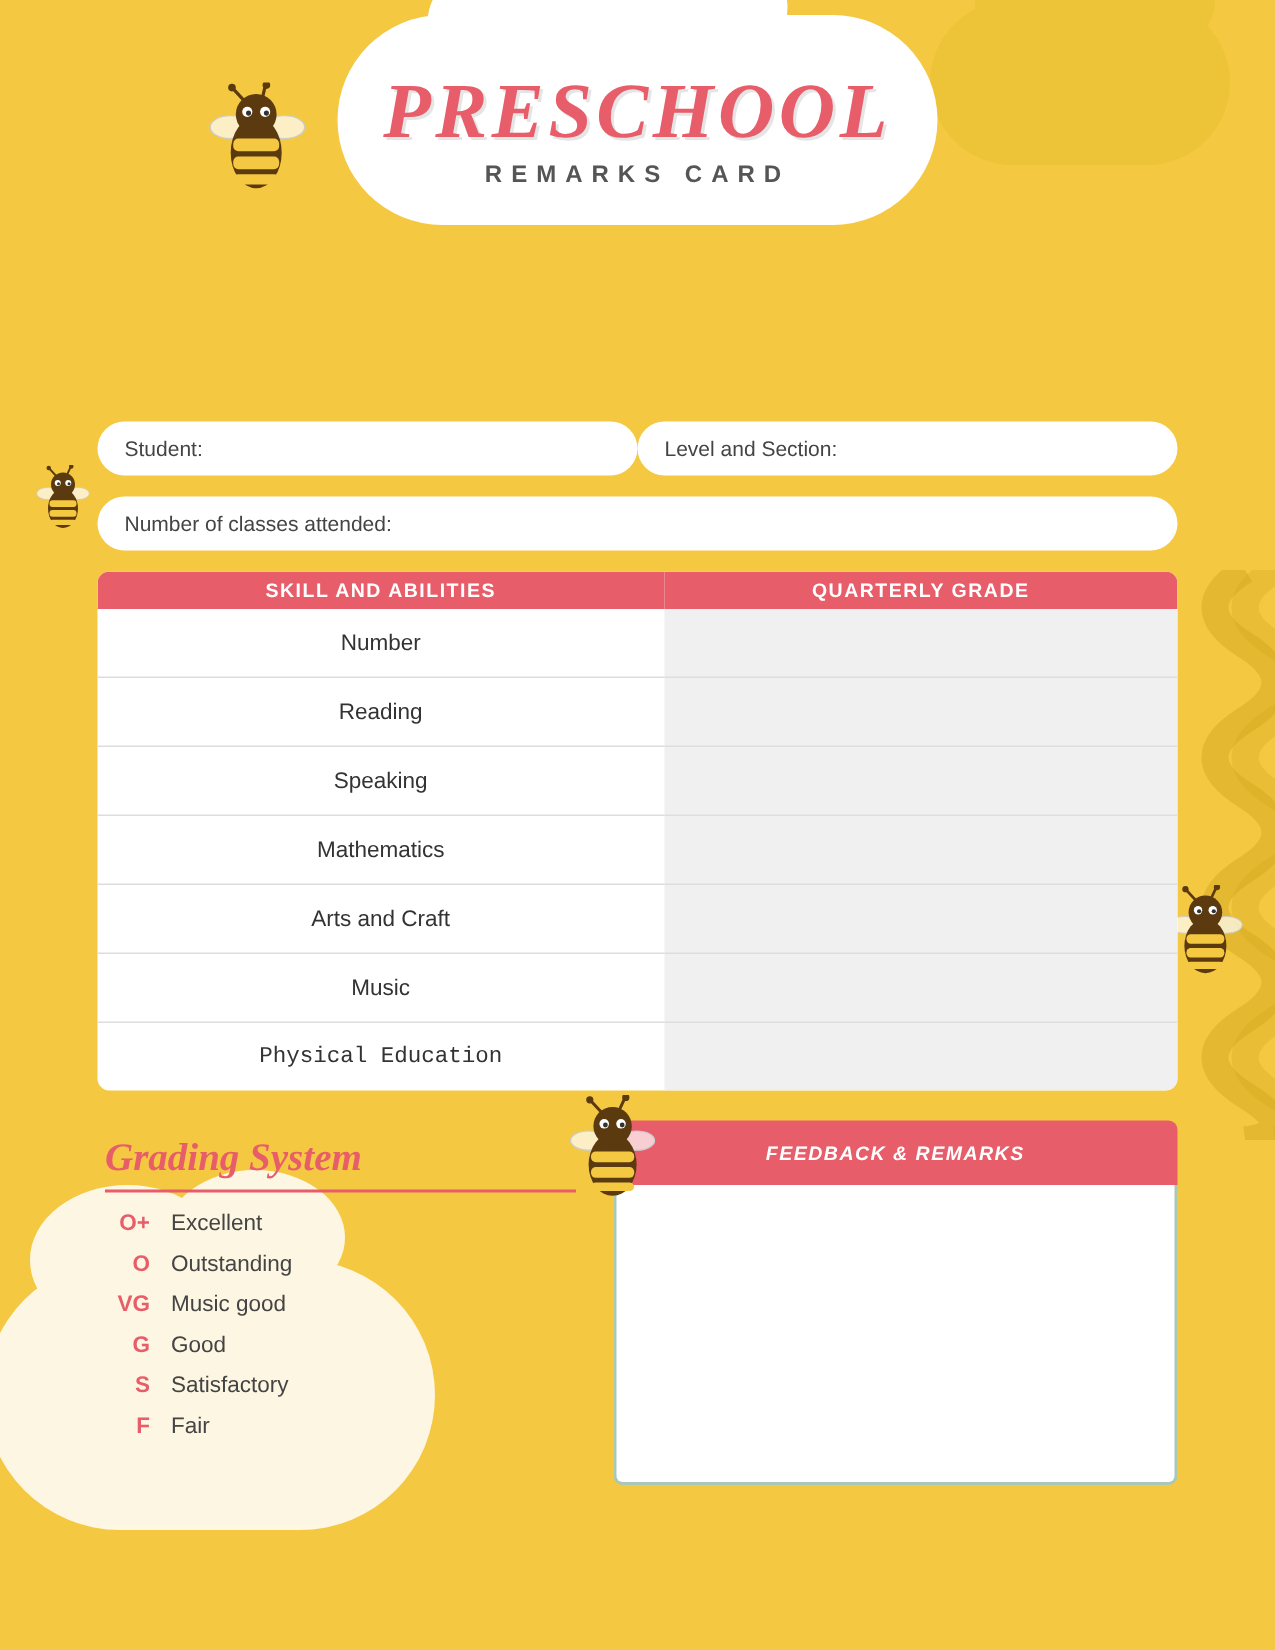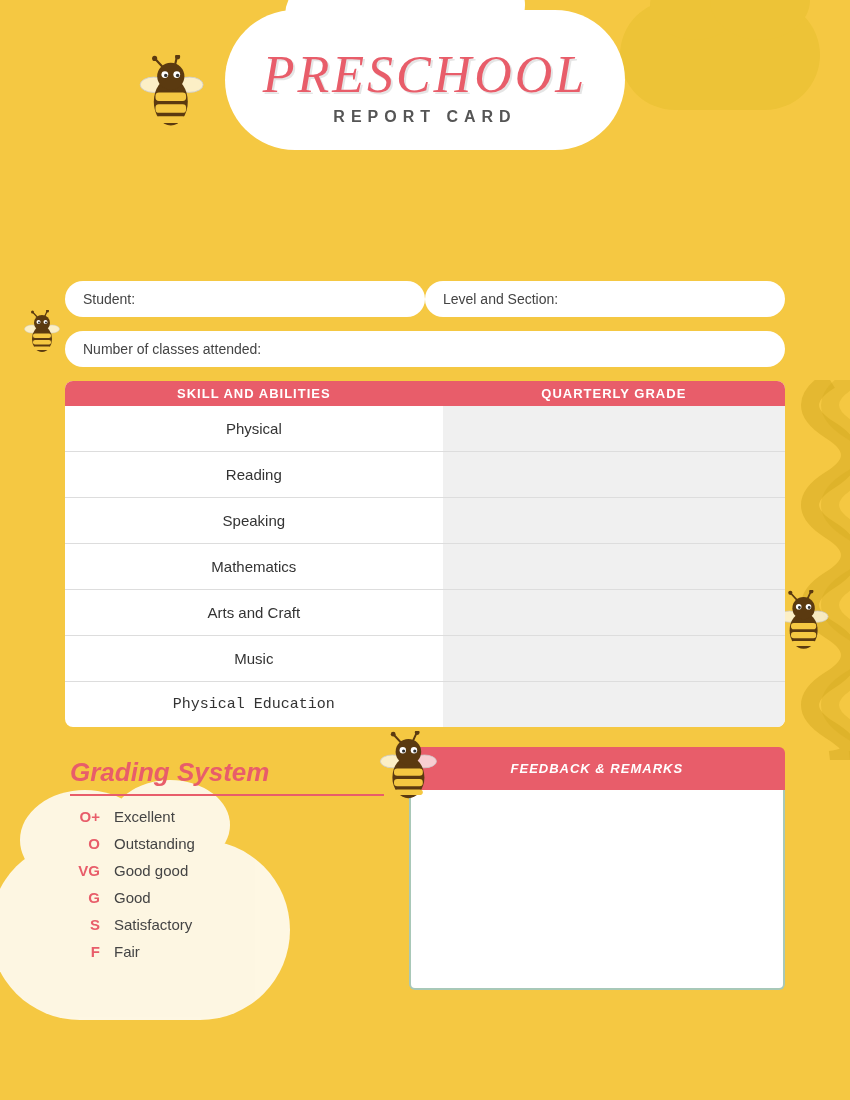--- a/index.html
+++ b/index.html
@@ -90,21 +90,21 @@
 
     .title-block {
       position: relative;
       z-index: 1;
       text-align: center;
       padding-top: 15px;
     }
 
     .title-preschool {
       font-size: 52px;
-      font-weight: 400;
+      font-weight: 700;
       color: #E85D6A;
       letter-spacing: 3px;
       font-style: italic;
       font-family: Georgia, serif;
       text-shadow: 2px 2px 0px rgba(0,0,0,0.1);
     }
 
     .title-reportcard {
       font-size: 16px;
       font-weight: bold;
@@ -254,21 +254,21 @@
       position: relative;
       z-index: 4;
       padding: 10px 5px;
     }
 
     .grading-title {
       font-size: 26px;
       font-weight: bold;
       color: #E85D6A;
       font-style: italic;
-      font-family: Liberation Sans, sans-serif;
+      font-family: Liberation Serif, serif;
       border-bottom: 2px solid #E85D6A;
       padding-bottom: 6px;
       margin-bottom: 12px;
     }
 
     .grade-row {
       display: flex;
       align-items: center;
       margin-bottom: 10px;
       gap: 14px;
@@ -367,21 +367,21 @@
 
       <circle cx="41" cy="23" r="4" fill="white"></circle>
       <circle cx="55" cy="23" r="4" fill="white"></circle>
       <circle cx="42" cy="24" r="2" fill="#333"></circle>
       <circle cx="56" cy="24" r="2" fill="#333"></circle>
     </svg>
   </div>
 
   <div class="title-block">
     <div class="title-preschool">PRESCHOOL</div>
-    <div class="title-reportcard">REPORT CARD</div>
+    <div class="title-reportcard">REMARKS CARD</div>
   </div>
 </div>
 
 <div class="bee-left-mid">
   <svg class="bee-svg-sm" viewBox="0 0 100 100" xmlns="http://www.w3.org/2000/svg">
     <line x1="42" y1="18" x2="30" y2="5" stroke="#5B3A10" stroke-width="2.5" stroke-linecap="round"></line>
     <circle cx="29" cy="4" r="3" fill="#5B3A10"></circle>
     <line x1="52" y1="16" x2="58" y2="3" stroke="#5B3A10" stroke-width="2.5" stroke-linecap="round"></line>
     <circle cx="59" cy="2" r="3" fill="#5B3A10"></circle>
     <ellipse cx="28" cy="38" rx="15" ry="8" fill="rgba(255,255,255,0.7)" stroke="#ccc" stroke-width="1"></ellipse>
@@ -438,21 +438,21 @@
 
   <table class="grades-table">
     <thead>
       <tr>
         <th>SKILL AND ABILITIES</th>
         <th>QUARTERLY GRADE</th>
       </tr>
     </thead>
     <tbody id="grades-tbody">
     <tr>
-          <td>Physical</td>
+          <td>Number</td>
           <td class="grade-cell"></td>
         </tr>
         <tr>
           <td>Reading</td>
           <td class="grade-cell"></td>
         </tr>
         <tr>
           <td>Speaking</td>
           <td class="grade-cell"></td>
         </tr>
@@ -486,21 +486,21 @@
         <div class="grade-row">
           <span class="grade-code">O+</span>
           <span class="grade-desc">Excellent</span>
         </div>
         <div class="grade-row">
           <span class="grade-code">O</span>
           <span class="grade-desc">Outstanding</span>
         </div>
         <div class="grade-row">
           <span class="grade-code">VG</span>
-          <span class="grade-desc">Good good</span>
+          <span class="grade-desc">Music good</span>
         </div>
         <div class="grade-row">
           <span class="grade-code">G</span>
           <span class="grade-desc">Good</span>
         </div>
         <div class="grade-row">
           <span class="grade-code">S</span>
           <span class="grade-desc">Satisfactory</span>
         </div>
         <div class="grade-row">

